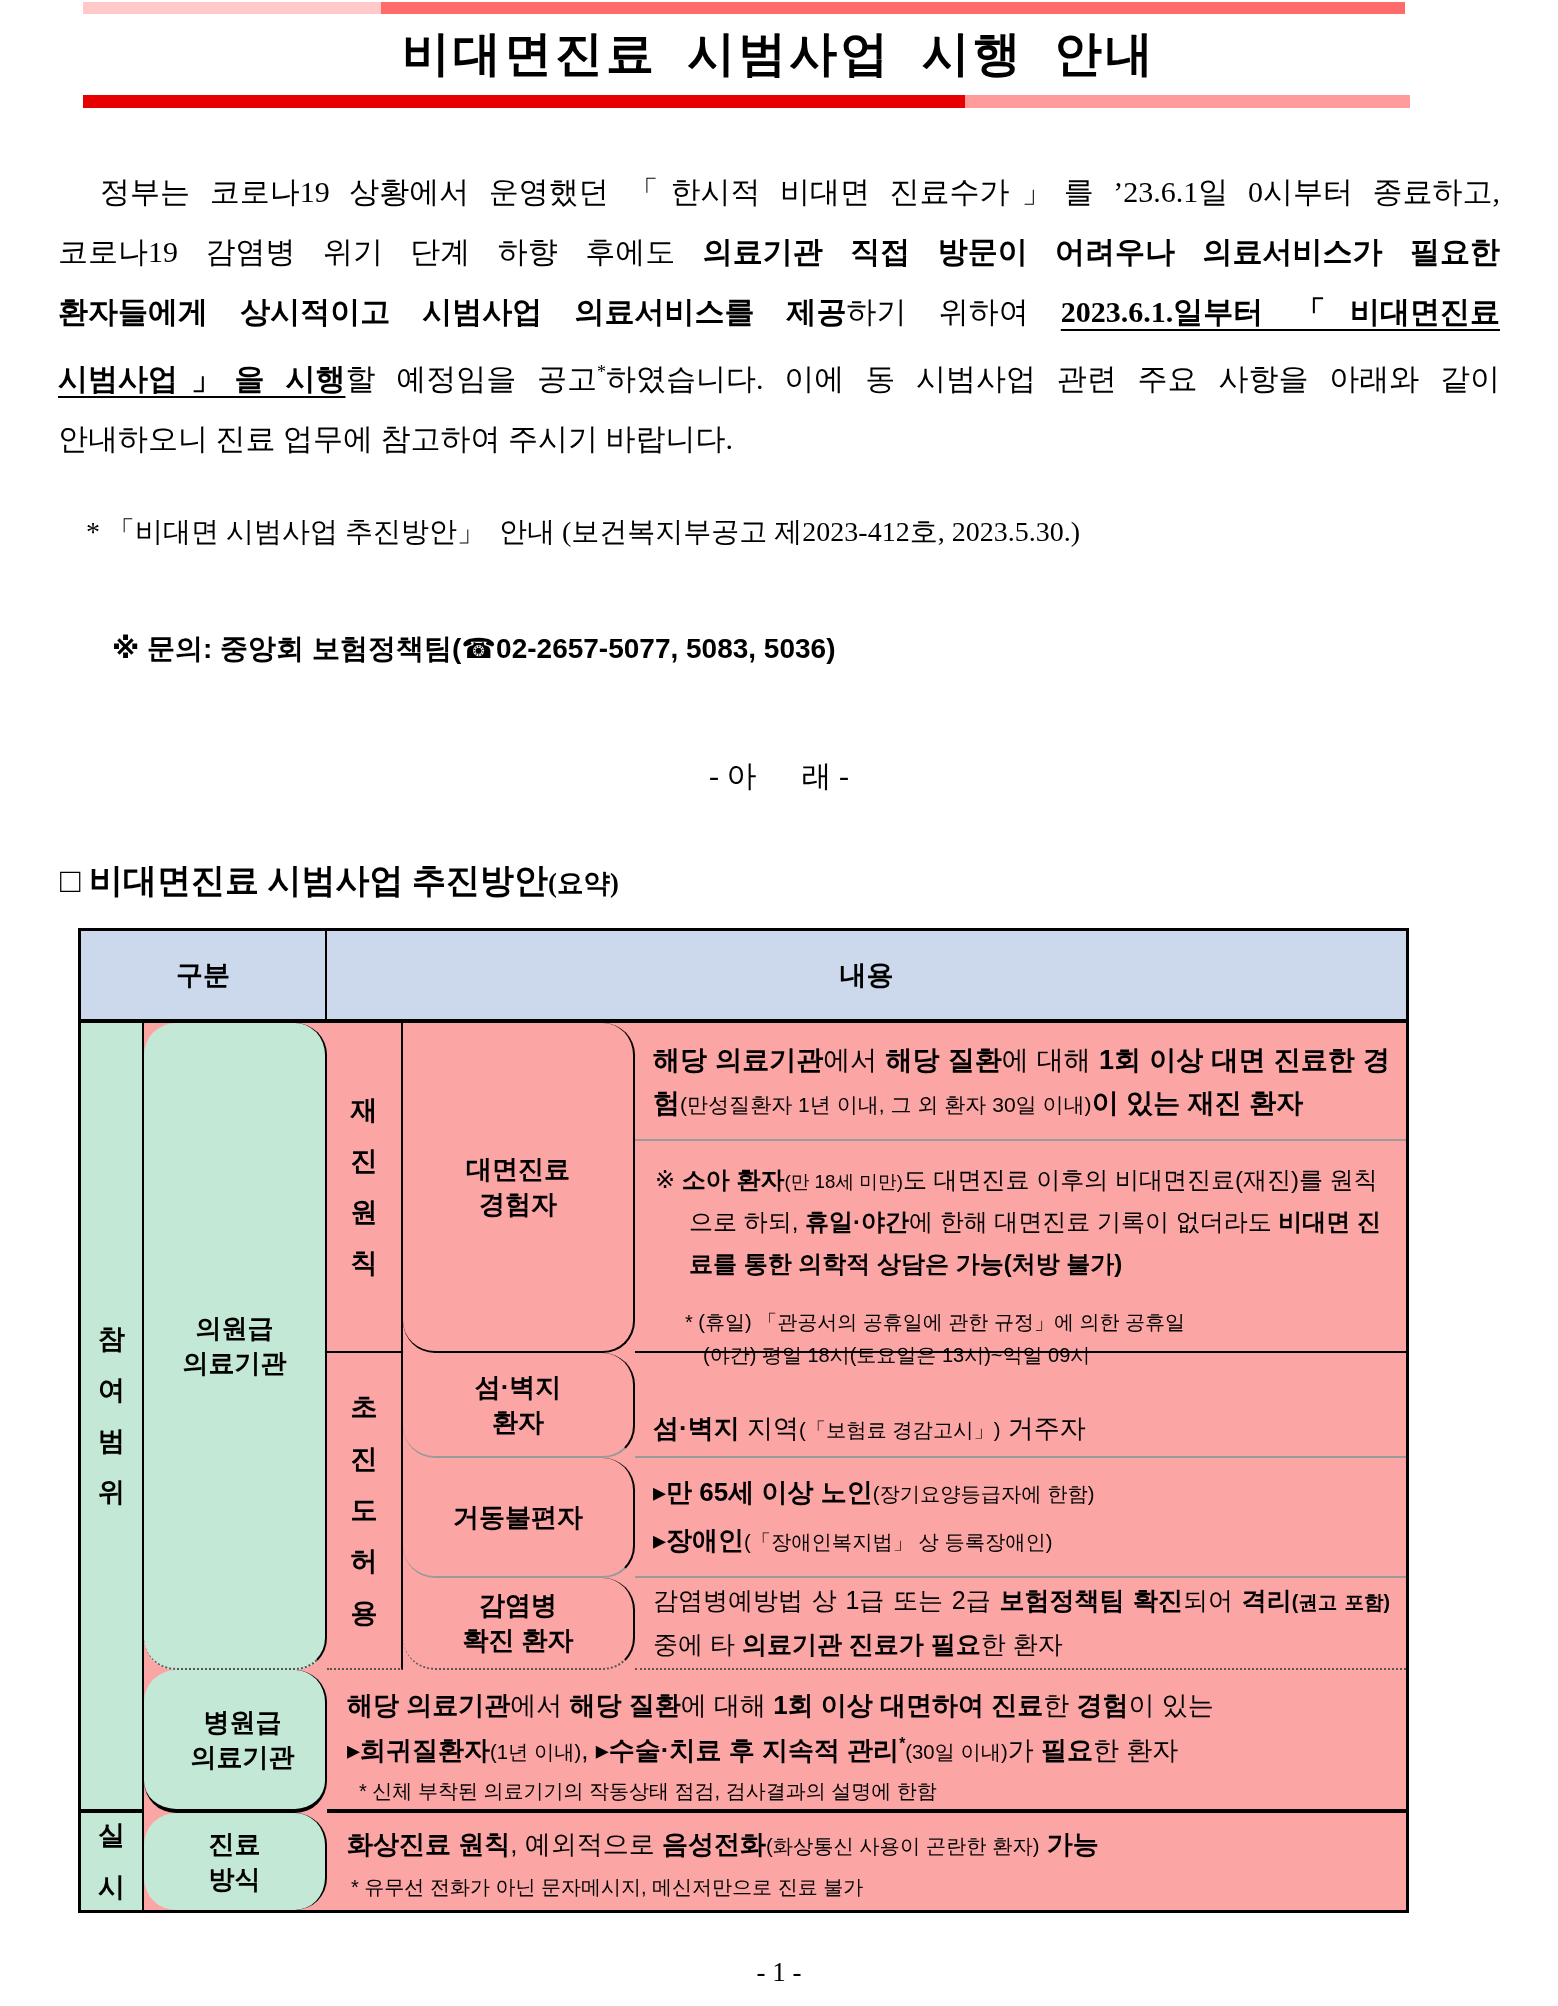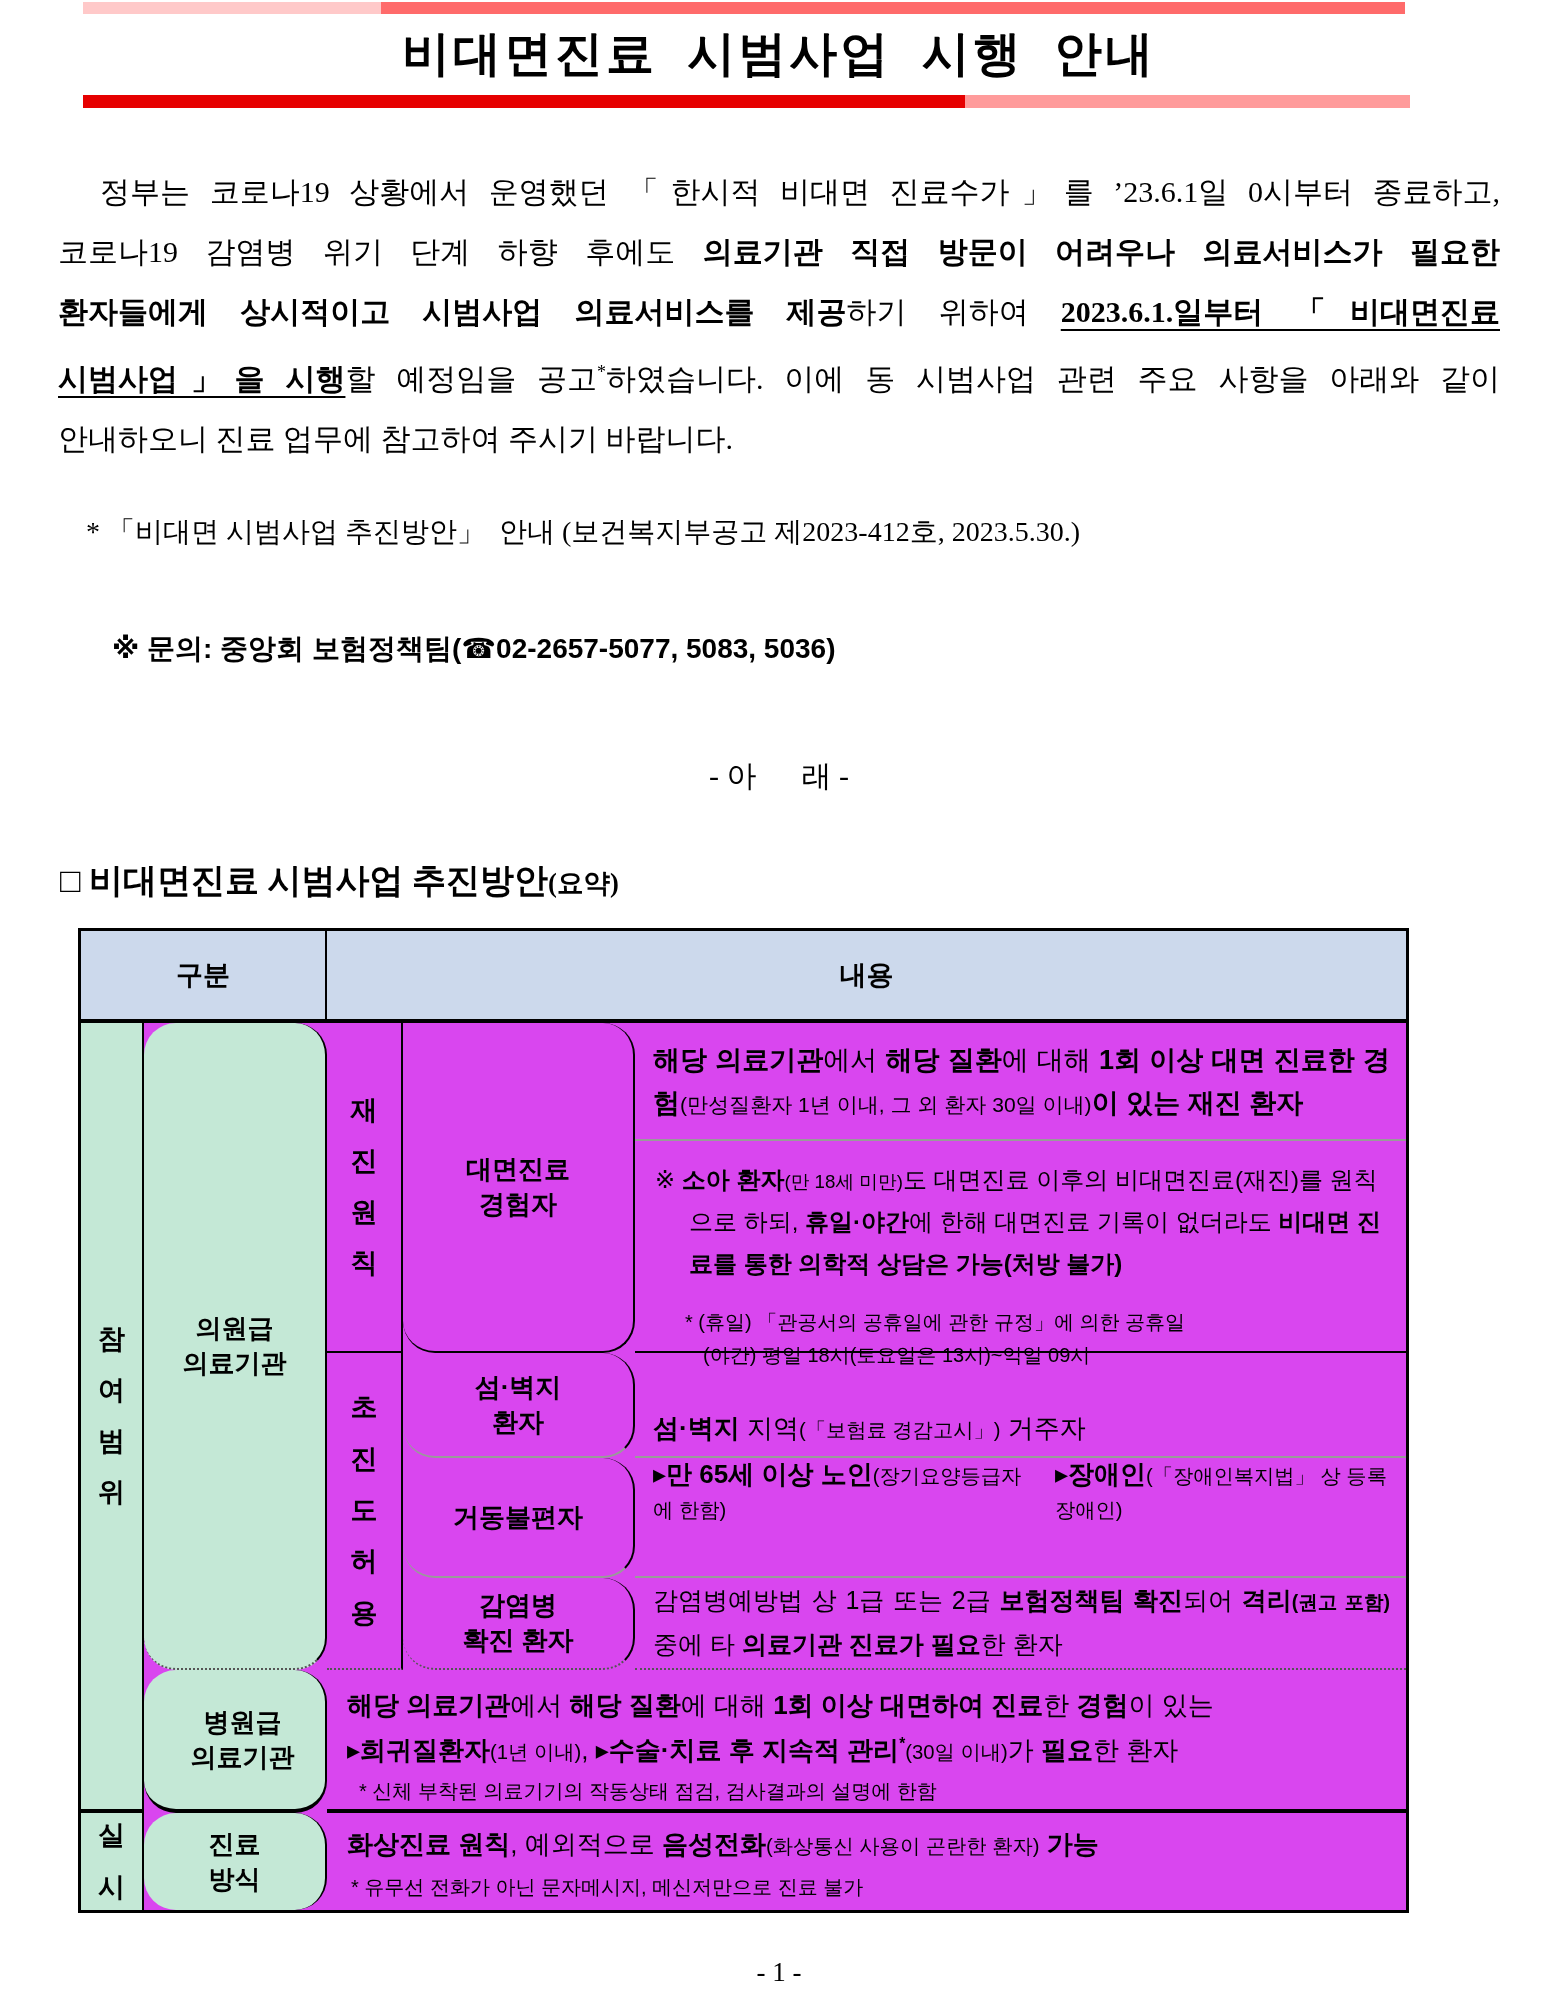--- a/index.html
+++ b/index.html
@@ -54,21 +54,21 @@
 
   
   .summary-table {
     margin: 25px 0 0 78px;
     width: 1331px;
     display: grid;
     grid-template-columns: 63px 183px 76px 232px 771px;
     grid-template-rows: 92px 118px 212px 105px 120px 92px 143px 97px;
     border: 3px solid #000;
     font-family: "Liberation Sans", "DejaVu Sans", sans-serif;
-    background: #d946ef;
+    background: #fca5a5;
   }
   .cell { min-width: 0; min-height: 0; }
   .center { display: flex; align-items: center; justify-content: center; text-align: center; }
   .lbl { font-weight: bold; font-size: 26px; line-height: 1.35; white-space: pre-line; border-radius: 32px; }
   .hdr { background: var(--header_blue); font-weight: bold; font-size: 27px; }
   .mint { background: var(--mint); }
   .vlbl { font-weight: bold; font-size: 27px; line-height: 1.9; white-space: pre-line; text-align: center; }
 
   
   .br        { border-right: 2px solid #000; }
@@ -76,21 +76,21 @@
   .bb-black  { border-bottom: 2px solid #000; }
   .bb-gray   { border-bottom: 2px solid #9a9a9a; }
   .bb-dash   { border-bottom: 2px dotted #555; }
   .revisit-main { padding: 16px 16px 0 18px; font-size: 27px; line-height: 1.6; text-align: justify; }
   .revisit-note-cell { padding: 18px 14px 0 20px; }
   .note { font-size: 24px; line-height: 1.75; padding-left: 34px; text-indent: -34px; }
   .subnote { font-size: 20px; line-height: 1.55; }
   .revisit-sub1 { margin: 22px 0 0 30px; }
   .revisit-sub2 { margin: 2px 0 0 48px; }
   .island-content { padding-left: 18px; display: flex; align-items: center; font-size: 26px; }
-  .mobility-content { padding-left: 18px; display: flex; flex-direction: row; justify-content: center; gap: 14px; font-size: 26px; line-height: 1.3; }
+  .mobility-content { padding-left: 18px; display: flex; flex-direction: column; justify-content: center; gap: 14px; font-size: 26px; line-height: 1.3; }
   .infection-content { padding: 0 16px 0 18px; display: flex; flex-direction: column; justify-content: center; font-size: 25px; line-height: 1.75; text-align: justify; }
   .hospital-content { padding: 14px 16px 0 20px; font-size: 26px; line-height: 1.65; }
   .hospital-content .line { margin-bottom: 2px; }
   .hospital-content .subnote { margin: 4px 0 0 12px; }
   .method-content { padding: 12px 16px 0 20px; font-size: 26px; line-height: 1.5; }
   .method-content .subnote { margin: 8px 0 0 4px; }
 
   .page-number { margin-top: 44px; text-align: center; font-size: 27px; }
 </style>
 </head>

